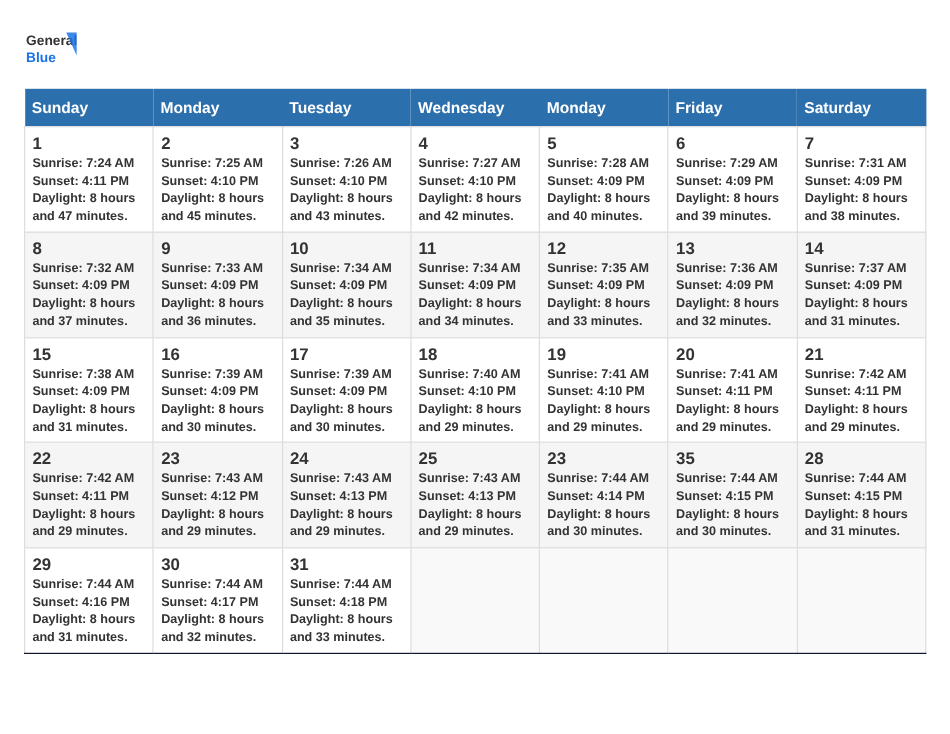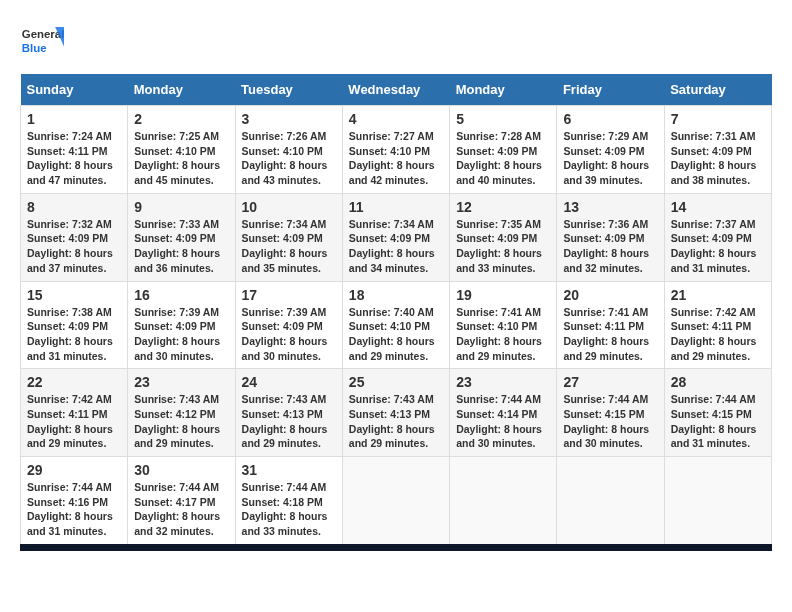--- a/index.html
+++ b/index.html
@@ -66,21 +66,21 @@
     .day-info {
       color: #333;
       line-height: 1.4;
       font-size: 10.5px;
       font-weight: bold;
     }
     .empty-cell {
       background: #f9f9f9;
     }
     .last-row td {
-      border-bottom: 7px solid #0f172a;
+      border-bottom: 1px solid #0f172a;
     }
   </style>
 </head>
 <body>
 
 <div class="header">
   <div class="logo">
   <div class="logo-graphic">
     <svg viewBox="0 0 50 50" xmlns="http://www.w3.org/2000/svg">
       <text x="2" y="20" font-family="Arial" font-size="13" font-weight="bold" fill="#333">General</text>
@@ -213,21 +213,21 @@
         </td>
         <td>
           <span class="day-num">25</span>
           <div class="day-info">Sunrise: 7:43 AM<br>Sunset: 4:13 PM<br>Daylight: 8 hours and 29 minutes.</div>
         </td>
         <td>
           <span class="day-num">23</span>
           <div class="day-info">Sunrise: 7:44 AM<br>Sunset: 4:14 PM<br>Daylight: 8 hours and 30 minutes.</div>
         </td>
         <td>
-          <span class="day-num">27</span>
+          <span class="day-num">35</span>
           <div class="day-info">Sunrise: 7:44 AM<br>Sunset: 4:15 PM<br>Daylight: 8 hours and 30 minutes.</div>
         </td>
         <td>
           <span class="day-num">28</span>
           <div class="day-info">Sunrise: 7:44 AM<br>Sunset: 4:15 PM<br>Daylight: 8 hours and 31 minutes.</div>
         </td>
       </tr>
       <tr class="last-row">
         <td>
           <span class="day-num">29</span>

